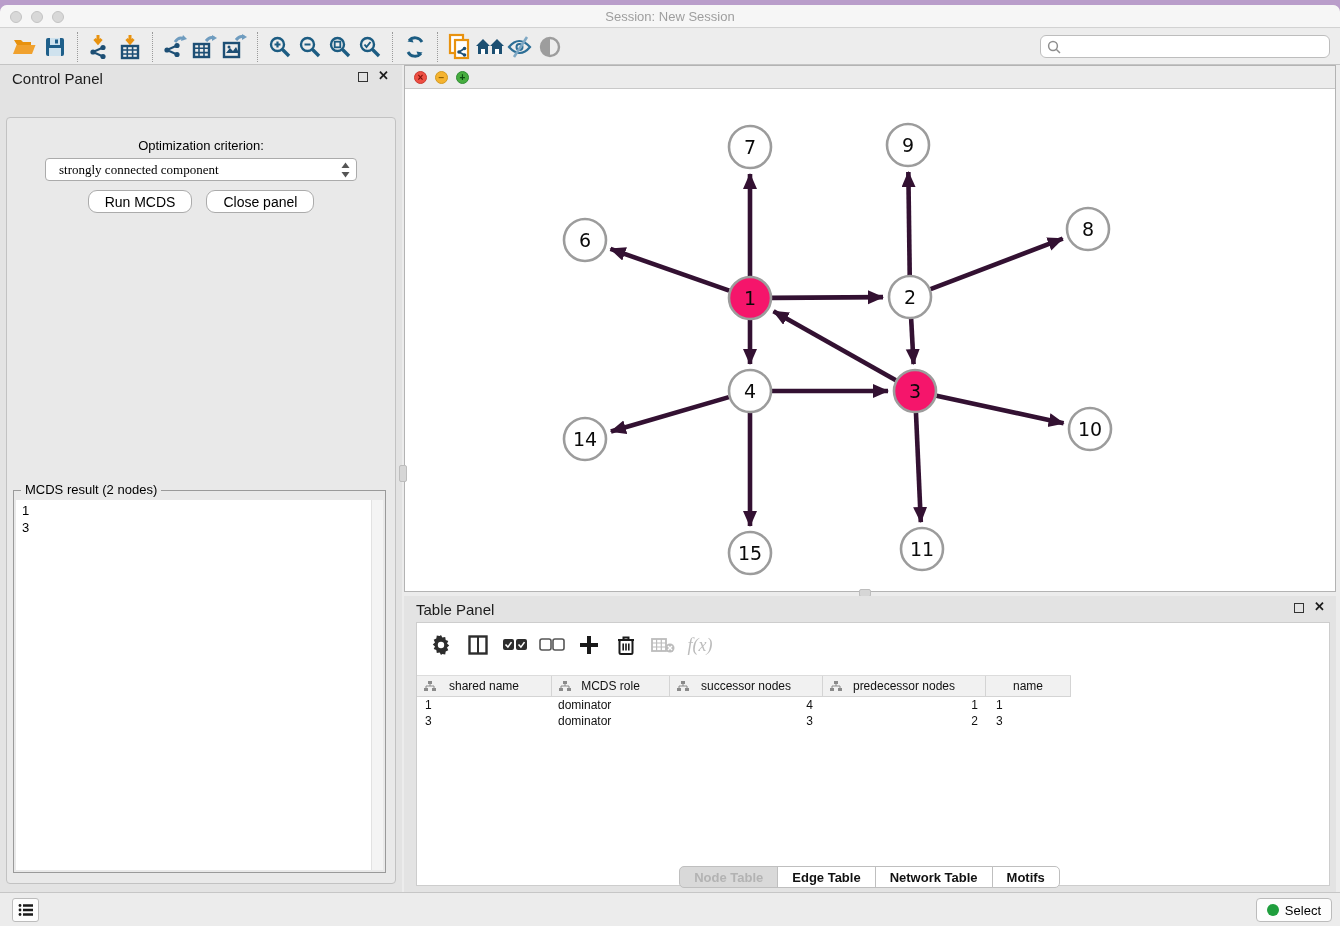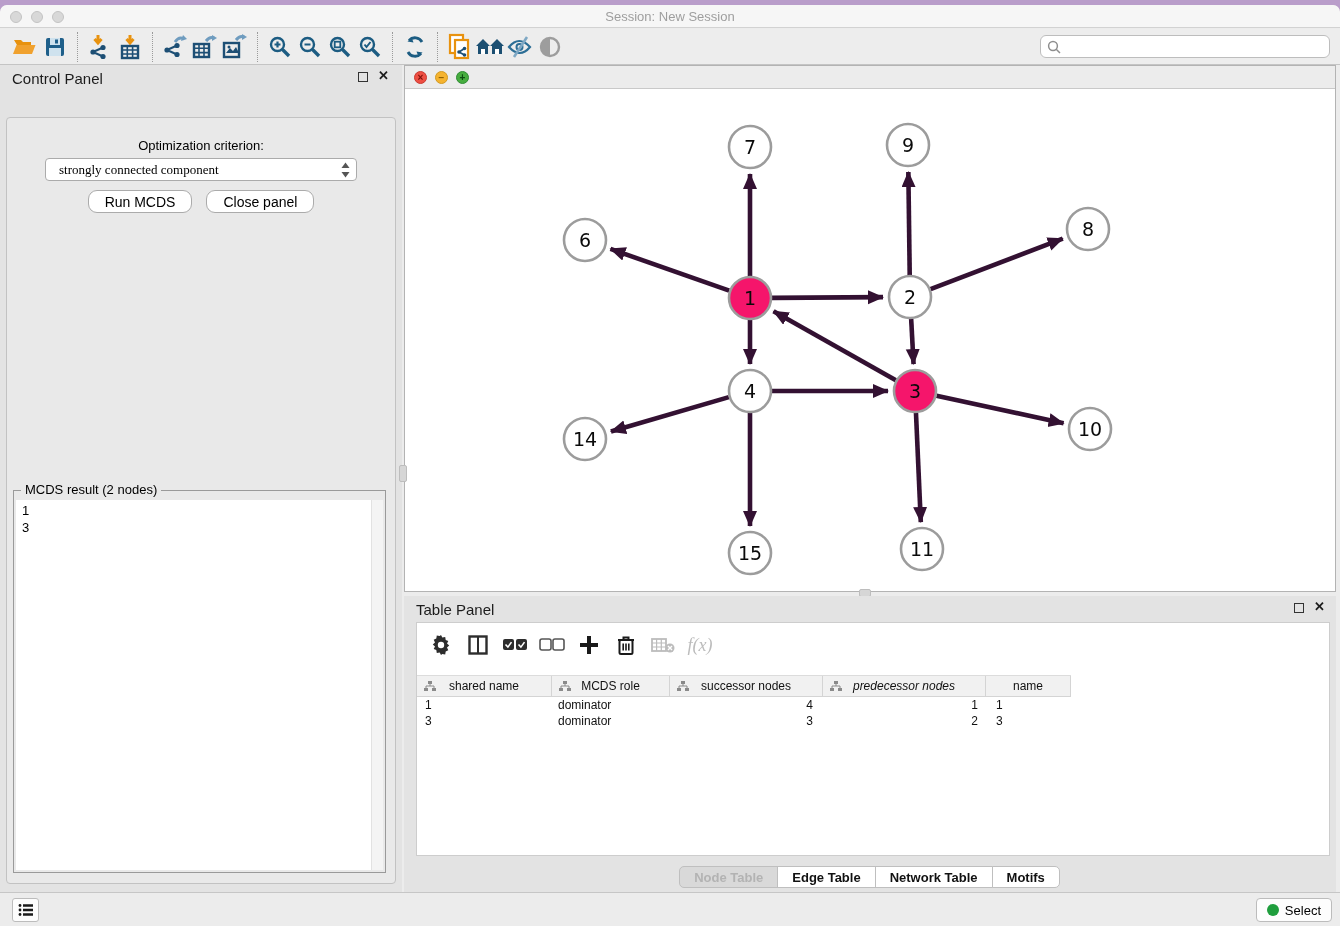--- a/index.html
+++ b/index.html
@@ -76,21 +76,21 @@
   .nt-grn { background:#46ad3f; border:1px solid #2f8c34; color:#0c4d12; }
   .net-canvas { position:absolute; left:0; right:0; top:23px; bottom:0; background:#fff; }
 
   .v-handle { position:absolute; left:399px; top:460px; width:8px; height:17px;
               background:#d6d6d6; border:1px solid #bdbdbd; border-radius:2px; }
   .h-handle { position:absolute; left:859px; top:584px; width:12px; height:8px;
               background:#d6d6d6; border:1px solid #bdbdbd; border-radius:2px; }
 
   
   .table-panel { position:absolute; left:404px; top:591px; width:932px; bottom:34px; background:#e3e3e3; }
-  .tp-box { position:absolute; left:12px; right:6px; top:26px; height:234px; background:#ffffff;
+  .tp-box { position:absolute; left:12px; right:6px; top:26px; height:264px; background:#ffffff;
             border:1px solid #cdcdcd; }
   .tp-toolbar { position:absolute; left:0; right:0; top:0; height:44px; display:flex;
                 align-items:center; padding-left:10px; gap:9px; }
   .tp-ic { width:28px; height:28px; display:flex; align-items:center; justify-content:center; }
   .fx { font-family:"Liberation Serif", serif; font-style:italic; font-size:18px; color:#bcbcbc; }
 
   .grid-head { position:absolute; left:0; top:52px; height:22px; display:flex;
                background:#f1f1f1; border-top:1px solid #dcdcdc; border-bottom:1px solid #d4d4d4; }
   .gh-cell { position:relative; display:flex; align-items:center; justify-content:center;
              font-size:12px; color:#111; border-right:1px solid #d4d4d4; }
@@ -430,21 +430,21 @@
           </div>
           <div class="gh-cell" style="width: 153px;">
             <svg class="gh-tree" width="12" height="11" viewBox="0 0 12 11">
               <rect x="4" y="0" width="4" height="3" fill="#8a8a8a"></rect>
               <rect x="0" y="7" width="4" height="3" fill="#8a8a8a"></rect>
               <rect x="8" y="7" width="4" height="3" fill="#8a8a8a"></rect>
               <path d="M6 3v2M2 7V5h8v2" stroke="#8a8a8a" fill="none"></path>
             </svg>
             <span>successor nodes</span>
           </div>
-          <div class="gh-cell" style="width: 163px; font-style: italic;">
+          <div class="gh-cell" style="width: 163px;">
             <svg class="gh-tree" width="12" height="11" viewBox="0 0 12 11">
               <rect x="4" y="0" width="4" height="3" fill="#8a8a8a"></rect>
               <rect x="0" y="7" width="4" height="3" fill="#8a8a8a"></rect>
               <rect x="8" y="7" width="4" height="3" fill="#8a8a8a"></rect>
               <path d="M6 3v2M2 7V5h8v2" stroke="#8a8a8a" fill="none"></path>
             </svg>
             <span>predecessor nodes</span>
           </div>
           <div class="gh-cell" style="width: 85px;">
             <span>name</span>

